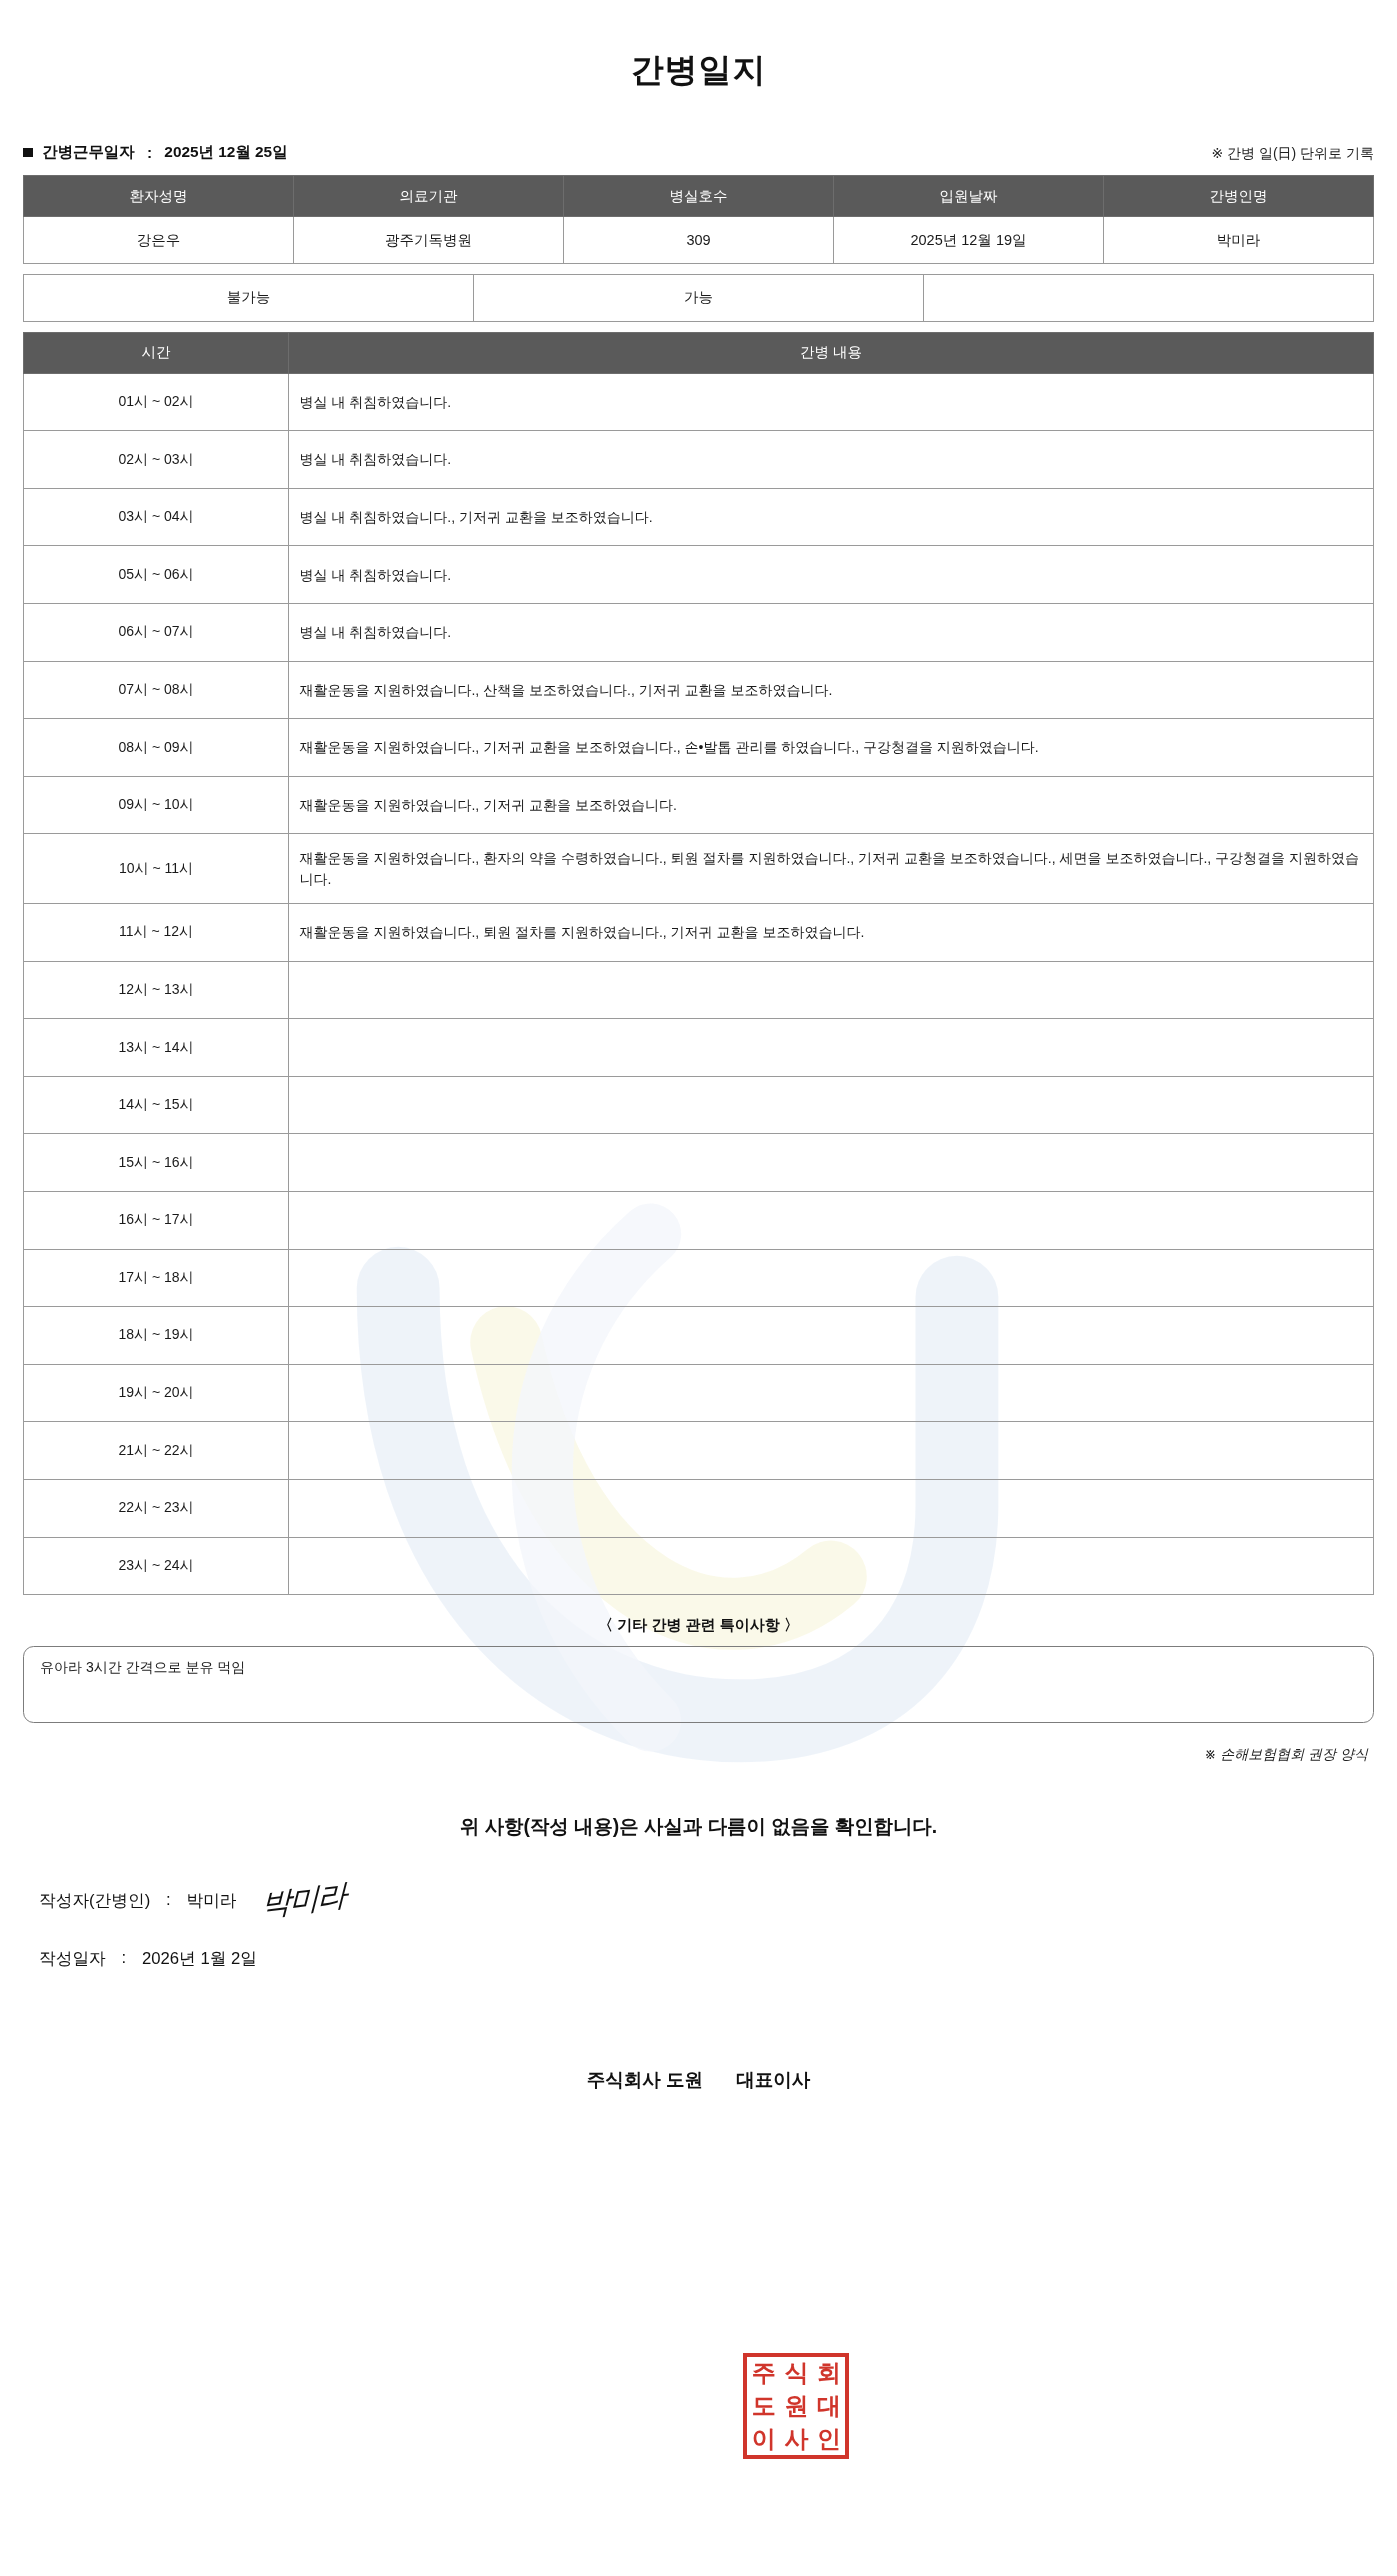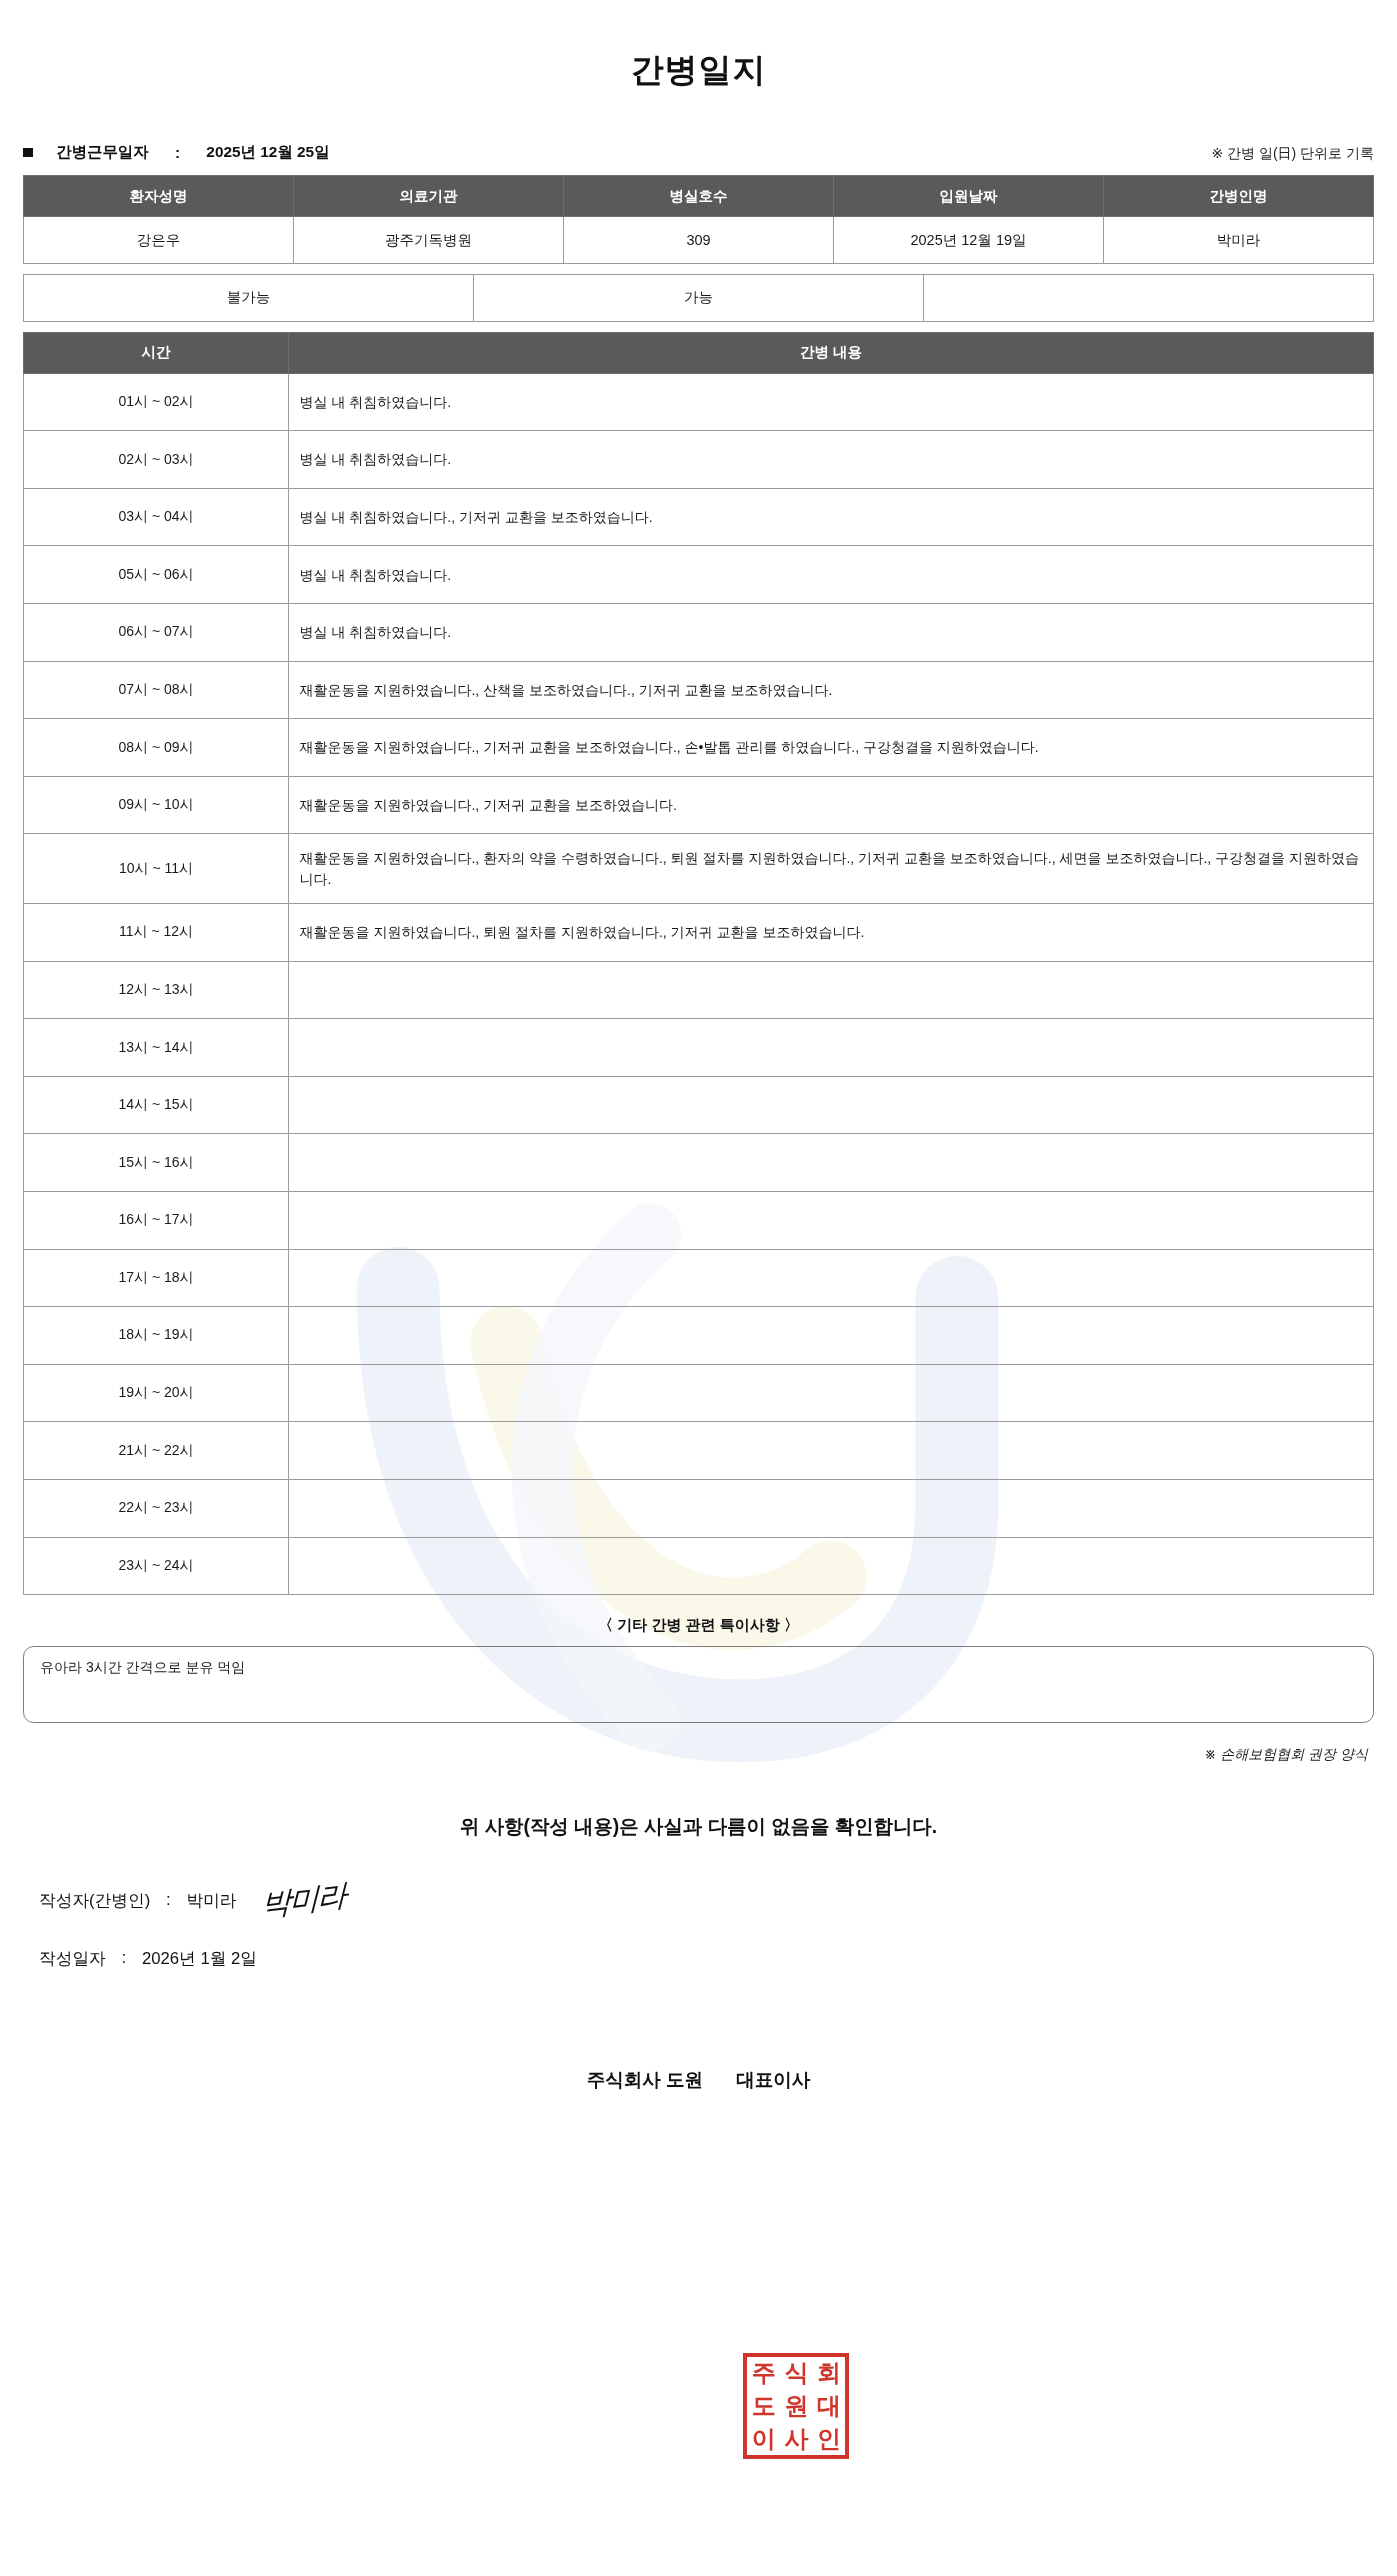--- a/index.html
+++ b/index.html
@@ -53,21 +53,21 @@
   .meta-row {
     display: flex;
     justify-content: space-between;
     align-items: flex-end;
     margin: 49px 23px 12.3px 23px;
     font-size: 15.4px;
   }
   .meta-left {
     display: flex;
     align-items: center;
-    gap: 21px;
+    gap: 7px;
     font-weight: bold;
     color: #111;
   }
   .sq {
     display: inline-block;
     width: 9.7px;
     height: 9.7px;
     background: #111;
     margin-right: 2.6px;
   }
@@ -92,21 +92,21 @@
     border: 0.9px solid #9a9a9a;
     font-size: 14.5px;
     text-align: center;
     vertical-align: middle;
     padding: 0;
     color: #1a1a1a;
   }
   .tbl th {
     background: #5a5a5a;
     color: #ffffff;
-    font-weight: bold;
+    font-weight: normal;
     height: 40px;
     border-color: #6d6d6d;
   }
   .tbl td {
     height: 46px;
     background: transparent;
   }
 
   .tbl2 { margin-top: 9.7px; }
 

